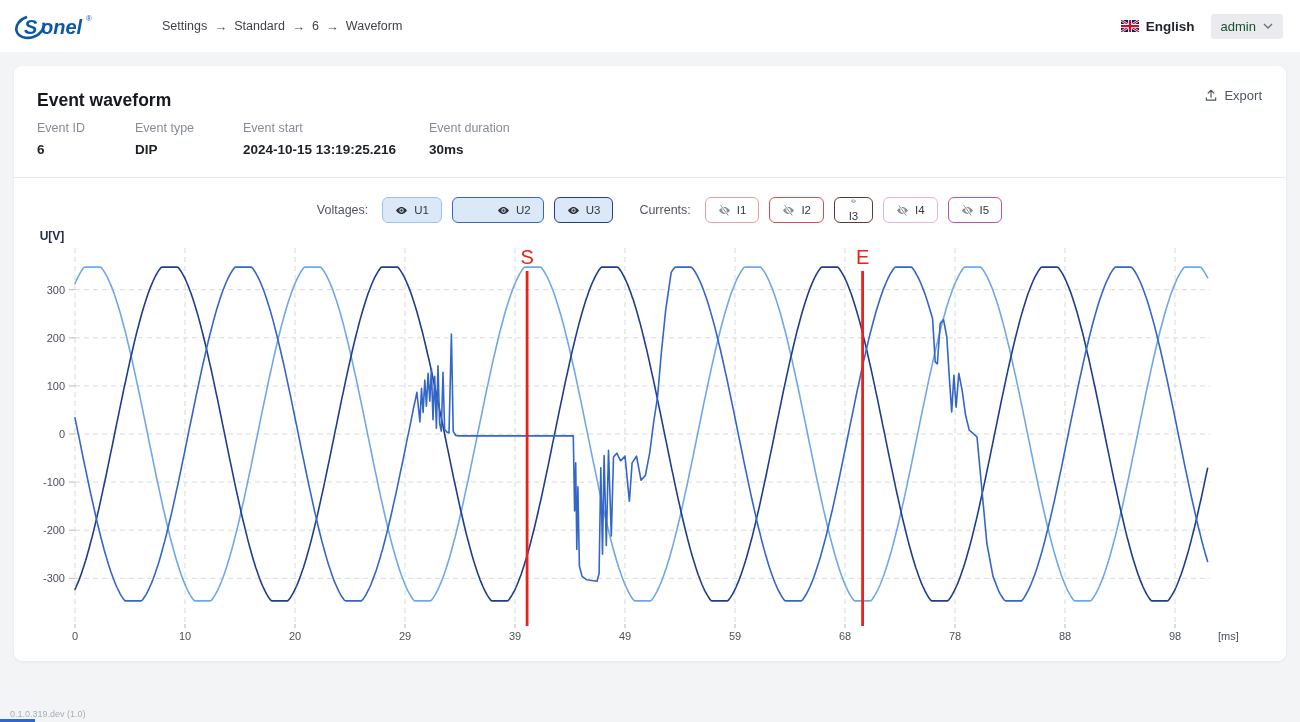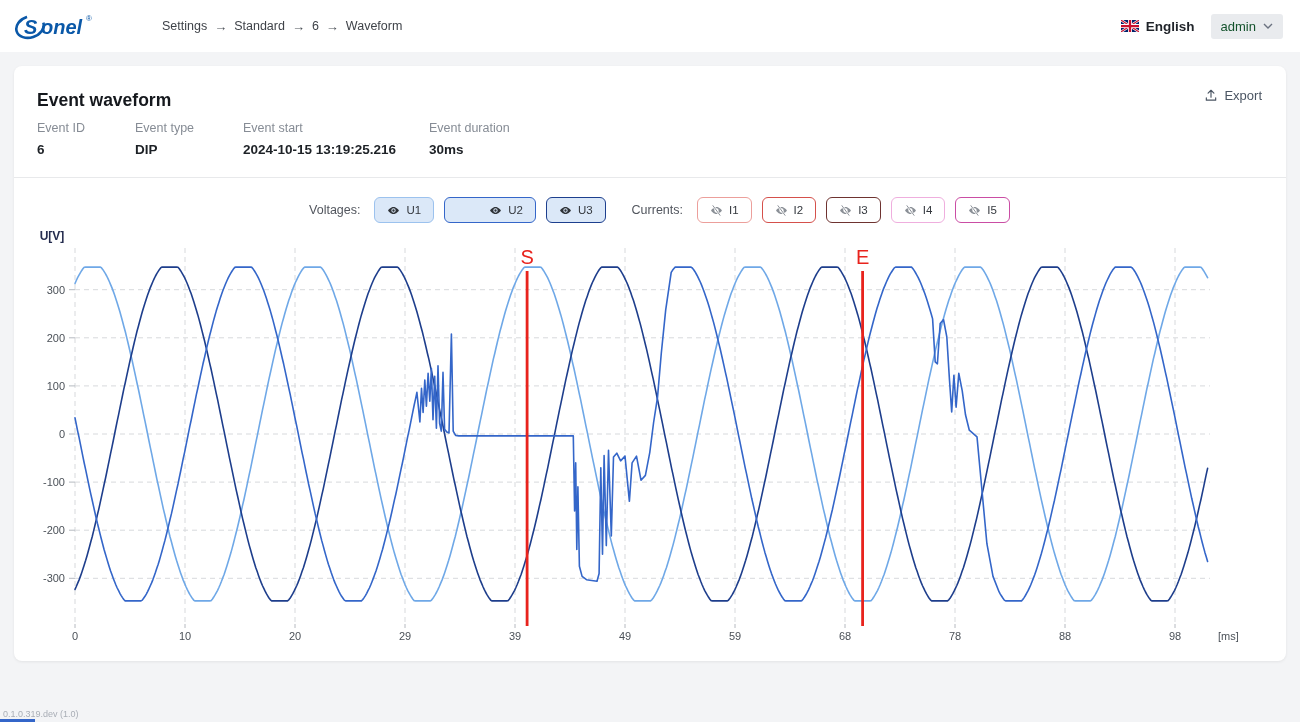--- a/index.html
+++ b/index.html
@@ -49,21 +49,21 @@
 
   
   .chart-wrap { padding-top:2px; }
   svg.chart { display:block; }
   .tick { font-family:"Liberation Sans", sans-serif; font-size:11px; fill:#4b5158; }
   .axis-label { font-family:"Liberation Sans", sans-serif; font-size:12px;
     font-weight:700; fill:#242c4e; }
   .marker-label { font-family:"Liberation Sans", sans-serif; font-size:20px; }
 
   
-  .version { position:fixed; left:3px; bottom:3px; font-size:9px; color:#a9aeb6; }
+  .version { position:fixed; left:10px; bottom:3px; font-size:9px; color:#a9aeb6; }
   .corner-bar { position:fixed; left:0; bottom:0; width:35px; height:3px; background:#3466c9; }
 </style>
 </head>
 <body>
 
 <div class="topbar">
   <div class="logo">
     <svg width="92" height="32" viewBox="0 0 92 32">
       <ellipse cx="16" cy="17" rx="14" ry="10.5" fill="none" stroke="#0a58a8" stroke-width="2.6" stroke-dasharray="58 20" transform="rotate(-18 16 17)"></ellipse>
       <text x="10" y="24" font-size="20" font-weight="800" font-style="italic" fill="#0a58a8">S</text>
@@ -165,21 +165,21 @@
           <span>I1</span>
         </button>
         <button class="toggle off" style="border-color: rgb(213, 80, 75);">
           <svg width="13" height="13" viewBox="0 0 24 24">
             <path fill-rule="evenodd" fill="#8b9097" d="M12 5.5C6.8 5.5 3 10.4 2 12c1 1.6 4.8 6.5 10 6.5s9-4.9 10-6.5c-1-1.6-4.8-6.5-10-6.5zM12 16a4 4 0 1 1 0-8 4 4 0 0 1 0 8z"></path>
             <line x1="5" y1="2.5" x2="19" y2="21.5" stroke="#ffffff" stroke-width="4"></line>
             <line x1="5" y1="2.5" x2="19" y2="21.5" stroke="#8b9097" stroke-width="1.8"></line>
           </svg>
           <span>I2</span>
         </button>
-        <button class="toggle off" style="border-color: rgb(110, 51, 48);">
+        <button class="toggle off" style="border-color: rgb(110, 51, 48); flex-direction: column;">
           <svg width="13" height="13" viewBox="0 0 24 24">
             <path fill-rule="evenodd" fill="#8b9097" d="M12 5.5C6.8 5.5 3 10.4 2 12c1 1.6 4.8 6.5 10 6.5s9-4.9 10-6.5c-1-1.6-4.8-6.5-10-6.5zM12 16a4 4 0 1 1 0-8 4 4 0 0 1 0 8z"></path>
             <line x1="5" y1="2.5" x2="19" y2="21.5" stroke="#ffffff" stroke-width="4"></line>
             <line x1="5" y1="2.5" x2="19" y2="21.5" stroke="#8b9097" stroke-width="1.8"></line>
           </svg>
           <span>I3</span>
         </button>
         <button class="toggle off" style="border-color: rgb(239, 174, 222);">
           <svg width="13" height="13" viewBox="0 0 24 24">
             <path fill-rule="evenodd" fill="#8b9097" d="M12 5.5C6.8 5.5 3 10.4 2 12c1 1.6 4.8 6.5 10 6.5s9-4.9 10-6.5c-1-1.6-4.8-6.5-10-6.5zM12 16a4 4 0 1 1 0-8 4 4 0 0 1 0 8z"></path>

